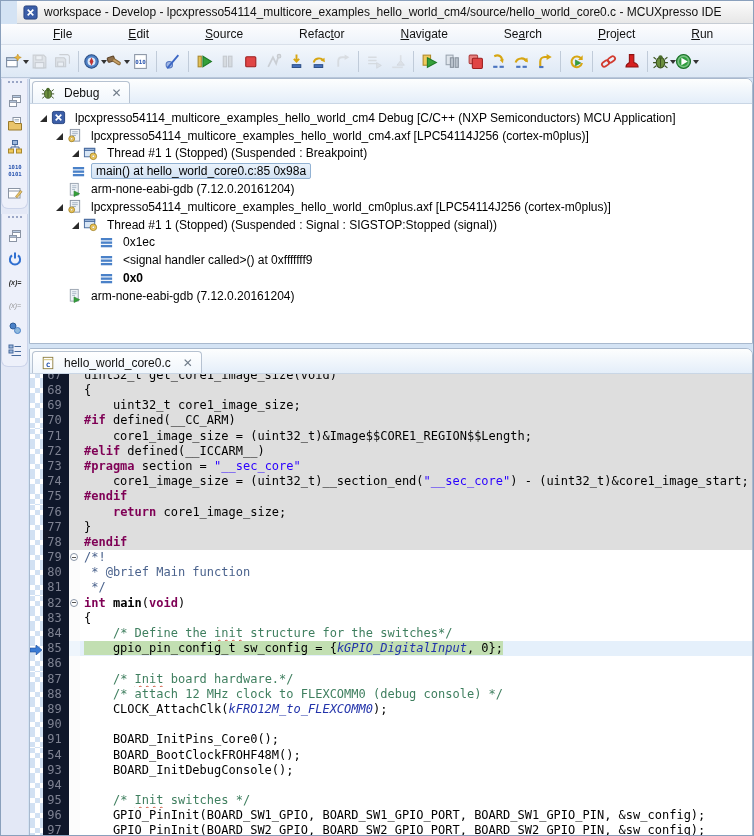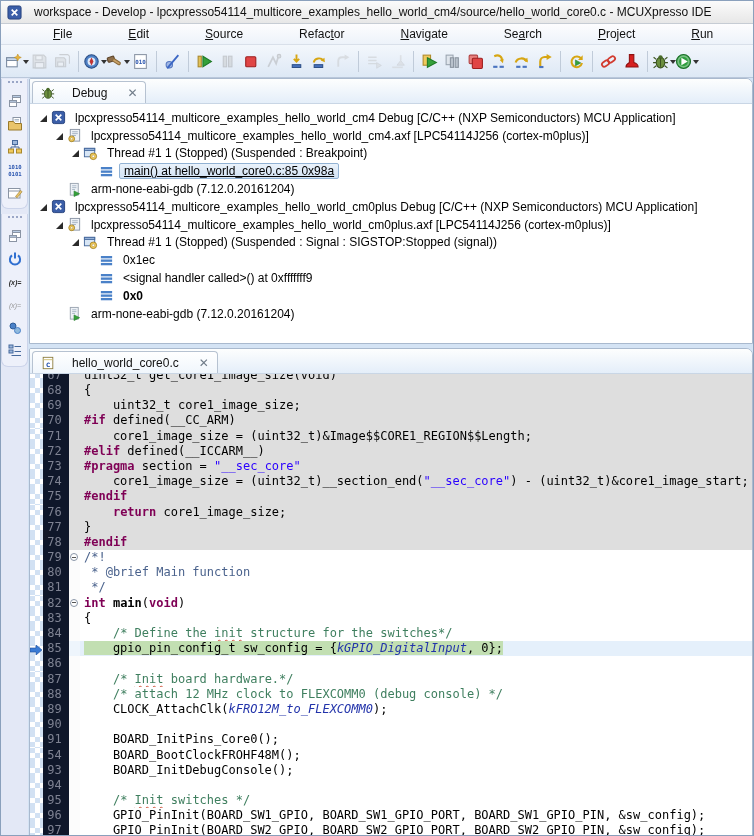--- a/index.html
+++ b/index.html
@@ -1,19 +1,19 @@
 <!DOCTYPE html>
 <html><head>
 <meta charset="utf-8">
 <style>
   html,body{margin:0;padding:0;background:#9fb2c8;font-family:"Liberation Sans",sans-serif;}
   .window{width:754px;height:836px;box-sizing:border-box;border:1px solid #8aa0bc;background:#d4e3f4;overflow:hidden;position:relative;}
 
   
-  .titlebar{height:22px;background:linear-gradient(#fbfbfb,#e7e7e7);border-bottom:1px solid #c6ccd4;display:flex;align-items:center;gap:12px;padding:0 6px;font-size:12px;color:#111;}
+  .titlebar{height:22px;background:linear-gradient(#fbfbfb,#e7e7e7);border-bottom:1px solid #c6ccd4;display:flex;align-items:center;gap:6px;padding:0 6px;font-size:12px;color:#111;margin-left:16px;}
   .titlebar .appicon{width:15px;height:15px;flex:none;display:flex;}
   .menubar{height:20px;background:linear-gradient(#fdfdfe,#edf3fa);border-bottom:1px solid #d9e0ea;display:flex;align-items:center;font-size:12px;padding-left:3px;}
   .menu-item{padding:2px 7px;color:#111;margin-left:42px;}
   .toolbar{height:32px;background:linear-gradient(#f3f7fc,#dde8f5);border-bottom:1px solid #b9c7da;display:flex;align-items:center;padding:0 4px;}
   .tbtn{width:23px;height:24px;display:flex;align-items:center;justify-content:center;flex:none;}
   .tbtn .icn{display:flex}
   .tbtn svg{width:17px;height:17px;}
   .tbtn.disabled{opacity:.42;filter:grayscale(.95);}
   .dd{width:0;height:0;border:3px solid transparent;border-top:4px solid #333;margin-left:1px;margin-top:4px;}
   .tsep{width:1px;height:21px;background:#c0cbd9;margin:0 4px;flex:none;}
@@ -23,21 +23,21 @@
   .fastviews{width:27px;flex:none;background:#e3e8f6;display:flex;flex-direction:column;gap:5px;align-items:center;padding-top:1px;}
   .fvgroup{width:25px;background:#edf0fa;border:1px solid #ccd4ea;border-top:none;border-radius:0 0 7px 7px;display:flex;flex-direction:column;align-items:center;gap:5px;padding:2px 0 6px;}
   .fvhandle{width:14px;height:3px;border-top:2px dotted #9aa6c6;margin-bottom:1px;}
   .fvicon{width:18px;height:18px;display:flex;align-items:center;justify-content:center;}
   .fvicon svg{width:16px;height:16px;}
   .stack{flex:1;display:flex;flex-direction:column;min-width:0;padding-left:1px;}
   .view{background:#fff;border:1px solid #a9b9ce;border-radius:2px 7px 0 0;overflow:hidden;display:flex;flex-direction:column;}
   .debugview{height:264px;flex:none;margin-bottom:4px;}
   .editorview{flex:1;}
   .tabbar{height:24px;flex:none;background:linear-gradient(#fdfefe,#e4eef9);border-bottom:1px solid #c9d6e5;display:flex;align-items:flex-end;padding-left:2px;}
-  .vtab{height:22px;box-sizing:border-box;display:flex;align-items:center;gap:17px;padding:0 8px;background:linear-gradient(#ffffff,#f0f6fc);border:1px solid #b6c2d1;border-bottom:none;border-radius:4px 4px 0 0;font-size:12px;color:#111;}
+  .vtab{height:22px;box-sizing:border-box;display:flex;align-items:center;gap:9px;padding:0 8px;background:linear-gradient(#ffffff,#f0f6fc);border:1px solid #b6c2d1;border-bottom:none;border-radius:4px 4px 0 0;font-size:12px;color:#111;}
   .vtab .ticon{width:14px;height:14px;display:flex;}
   .vtab .ticon svg{width:14px;height:14px;}
   .closex{color:#6f7b88;font-size:12px;line-height:12px;margin-left:3px;}
 
   
   .tree{flex:1;background:#fff;padding-top:5px;font-size:12px;overflow:hidden;}
   .trow{height:17.8px;display:flex;align-items:center;white-space:nowrap;color:#000;}
   .exp{width:10px;height:10px;margin-right:3px;flex:none;position:relative;}
   .exp.open::after{content:"";position:absolute;right:1px;bottom:1px;border-bottom:7px solid #2b2b2b;border-left:7px solid transparent;}
   .ticon16{width:15px;height:15px;margin-right:5px;flex:none;display:flex;}
@@ -469,51 +469,41 @@
               <span class="ticon16">
                 <svg viewBox="0 0 16 16">
                   <rect x="1.5" y="2.5" width="11" height="9" fill="#d8e6f5" stroke="#46699c"></rect>
                   <rect x="1.5" y="2.5" width="11" height="2.2" fill="#9db8dd" stroke="#46699c"></rect>
                   <circle cx="11" cy="11" r="3.5" fill="#f0c95c" stroke="#a8872c"></circle>
                   <circle cx="11" cy="11" r="1.3" fill="#fff" stroke="#a8872c" stroke-width=".5"></circle>
                 </svg>
               </span>
               <span class="tlabel">Thread #1 1 (Stopped) (Suspended : Breakpoint)</span>
             </div>
-            <div class="trow sel" style="padding-left: 56px; text-decoration: underline;">
+            <div class="trow sel" style="padding-left: 28px;">
               <span class="exp"></span>
               <span class="ticon16">
                 <svg viewBox="0 0 16 16">
                   <rect x="2" y="3.2" width="12" height="2.5" fill="#4a81c8"></rect>
                   <rect x="2" y="6.9" width="12" height="2.5" fill="#4a81c8"></rect>
                   <rect x="2" y="10.6" width="12" height="2.5" fill="#4a81c8"></rect>
                 </svg>
               </span>
               <span class="tlabel">main() at hello_world_core0.c:85 0x98a</span>
             </div>
             <div class="trow" style="padding-left: 24px;">
               <span class="exp"></span>
               <span class="ticon16">
                 <svg viewBox="0 0 16 16">
                   <rect x="3.5" y="1.5" width="8.5" height="12.5" fill="#eef2f7" stroke="#9aa4b0"></rect>
                   <path d="M5.5 4h4.5M5.5 6h4.5M5.5 8h3" stroke="#9aaabb" stroke-width=".8"></path>
                   <path d="M7.5 9.5l6 3-6 3z" fill="#35a13a" stroke="#1f7a26" stroke-width=".6"></path>
                 </svg>
               </span>
               <span class="tlabel">arm-none-eabi-gdb (7.12.0.20161204)</span>
-            </div>
-            <div class="trow" style="padding-left: 8px;">
-              <span class="exp open"></span>
-              <span class="ticon16">
-                <svg viewBox="0 0 16 16">
-                  <rect x="1.5" y="1.5" width="13" height="13" rx="2" fill="#3b5ea8" stroke="#24407c"></rect>
-                  <path d="M5 5l6 6M11 5l-6 6" stroke="#fff" stroke-width="1.8"></path>
-                </svg>
-              </span>
-              <span class="tlabel">lpcxpresso54114_multicore_examples_hello_world_cm0plus Debug [C/C++ (NXP Semiconductors) MCU Application]</span>
             </div>
             <div class="trow" style="padding-left: 24px;">
               <span class="exp open"></span>
               <span class="ticon16">
                 <svg viewBox="0 0 16 16">
                   <rect x="3.5" y="1.5" width="10" height="12.5" fill="#eef2f7" stroke="#8a94a4"></rect>
                   <path d="M5.5 4h6M5.5 6h6M5.5 8h4" stroke="#9aaabb" stroke-width=".9"></path>
                   <circle cx="5" cy="11.5" r="3.1" fill="#f0c95c" stroke="#a8872c"></circle>
                   <circle cx="5" cy="11.5" r="1.2" fill="#fff" stroke="#a8872c" stroke-width=".5"></circle>
                 </svg>

